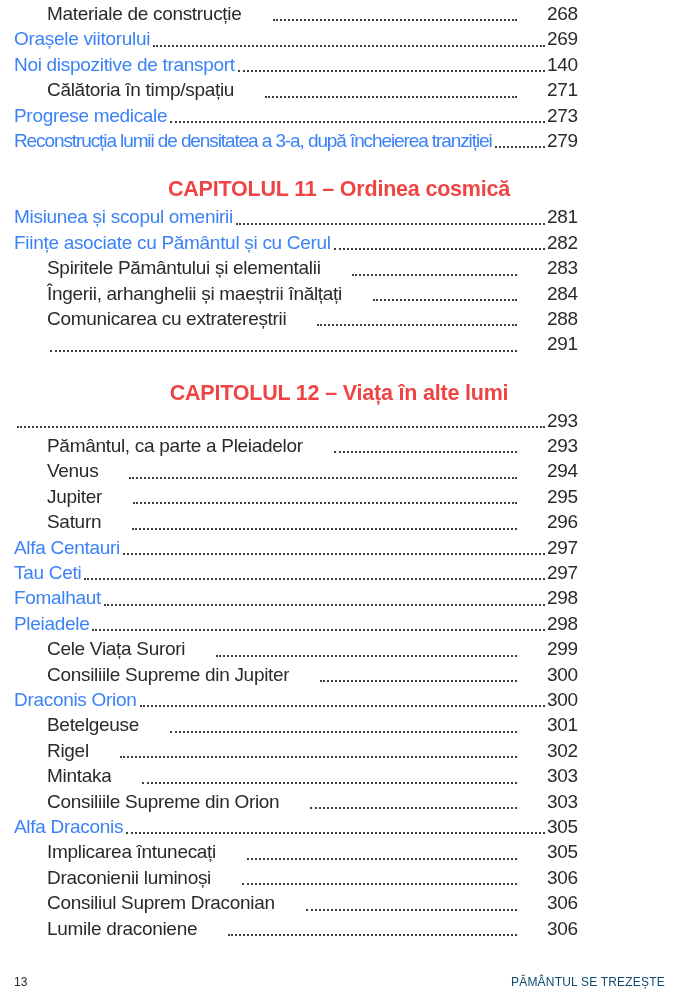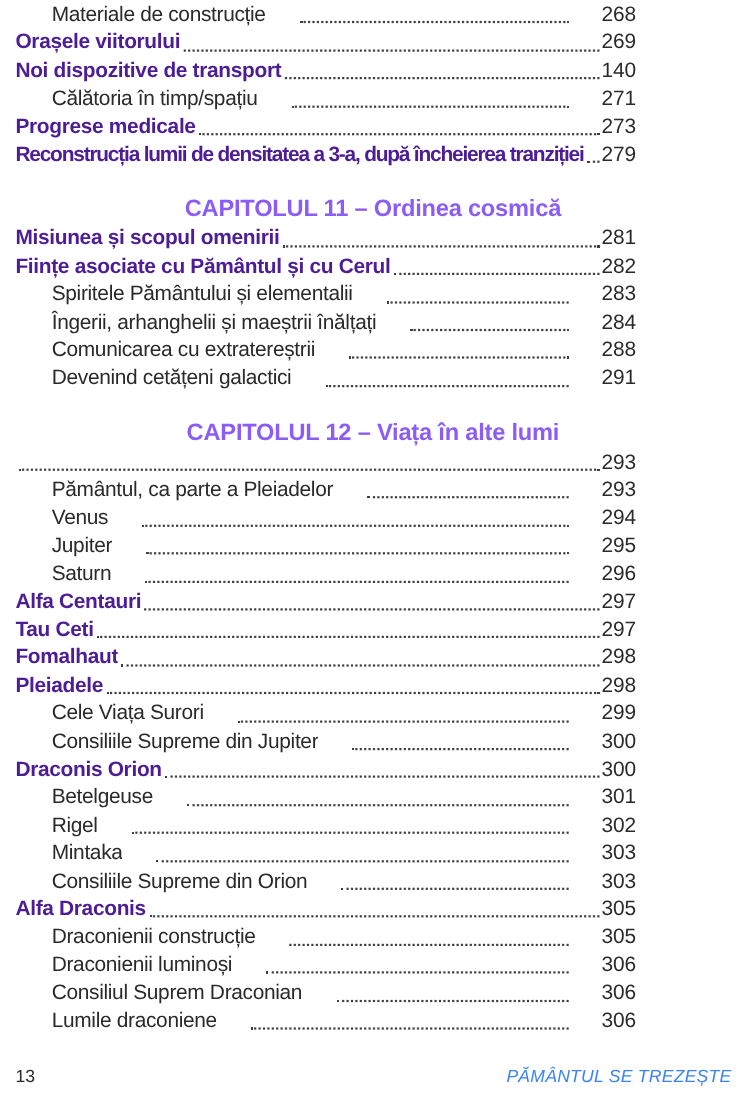--- a/index.html
+++ b/index.html
@@ -11,47 +11,47 @@
     position: relative;
     overflow: hidden;
   }
   .toc { position: absolute; left: 14px; top: 1px; width: 564px; }
   .chapter {
     margin: 21px 0 0 -14px;
     width: 678px; height: 30px; line-height: 30px;
     text-align: center;
     font-size: 21.5px; font-weight: bold;
     letter-spacing: -0.2px;
-    color: #8b5cf6;
+    color: #ef4444;
   }
   .entry {
     display: flex; align-items: baseline;
     height: 25.4px; line-height: 25.4px;
     font-size: 19px;
   }
   .entry .label {
     flex: 0 1 auto; min-width: 0;
     white-space: nowrap; overflow: hidden;
     letter-spacing: -0.3px;
   }
-  .entry.lvl1 .label { font-weight: bold; color: #4c1d95; }
+  .entry.lvl1 .label { font-weight: normal; color: #3b82f6; }
   .entry.lvl2 { padding-left: 33px; gap: 28px; }
   .dots {
     flex: 1 0 8px; height: 0;
     align-self: flex-end;
     margin: 0 2px 5px 3px;
     border-bottom: 2px dotted #3f3f3f;
   }
   .pageno { flex: none; letter-spacing: -0.2px; }
   .footer {
     position: absolute; left: 14px; right: 13px; bottom: 11px;
     display: flex; justify-content: space-between; align-items: center;
-    font-size: 16px;
-  }
-  .running { font-style: italic; letter-spacing: 0.2px; color: #3b82f6; margin-left: 36px; }
+    font-size: 12px;
+  }
+  .running { letter-spacing: 0.2px; color: #0c4a6e; margin-left: 36px; }
 </style>
 </head>
 <body style="background: rgb(255, 255, 255); color: rgb(42, 42, 42);">
 
 <main class="toc" id="toc-root">
   <section>
 
     <div class="entries">
   <div class="entry lvl2">
     <span class="label">Materiale de construcție</span>
@@ -119,21 +119,20 @@
   </div>
 
   <div class="entry lvl2">
     <span class="label">Comunicarea cu extratereștrii</span>
     <span class="dots"></span>
     <span class="pageno">288</span>
   </div>
 
 
   <div class="entry lvl2">
-    <span class="label">Devenind cetățeni galactici</span>
     <span class="dots"></span>
     <span class="pageno">291</span>
   </div>
 </div>
   </section>
 
   <section>
     <h2 class="chapter">CAPITOLUL 12 – Viața în alte lumi</h2>
     <div class="entries">
   <div class="entry lvl1">
@@ -231,21 +230,21 @@
     <span class="pageno">303</span>
   </div>
 
   <div class="entry lvl1">
     <span class="label">Alfa Draconis</span>
     <span class="dots"></span>
     <span class="pageno">305</span>
   </div>
 
   <div class="entry lvl2">
-    <span class="label">Draconienii construcție</span>
+    <span class="label">Implicarea întunecați</span>
     <span class="dots"></span>
     <span class="pageno">305</span>
   </div>
 
   <div class="entry lvl2">
     <span class="label">Draconienii luminoși</span>
     <span class="dots"></span>
     <span class="pageno">306</span>
   </div>
 

